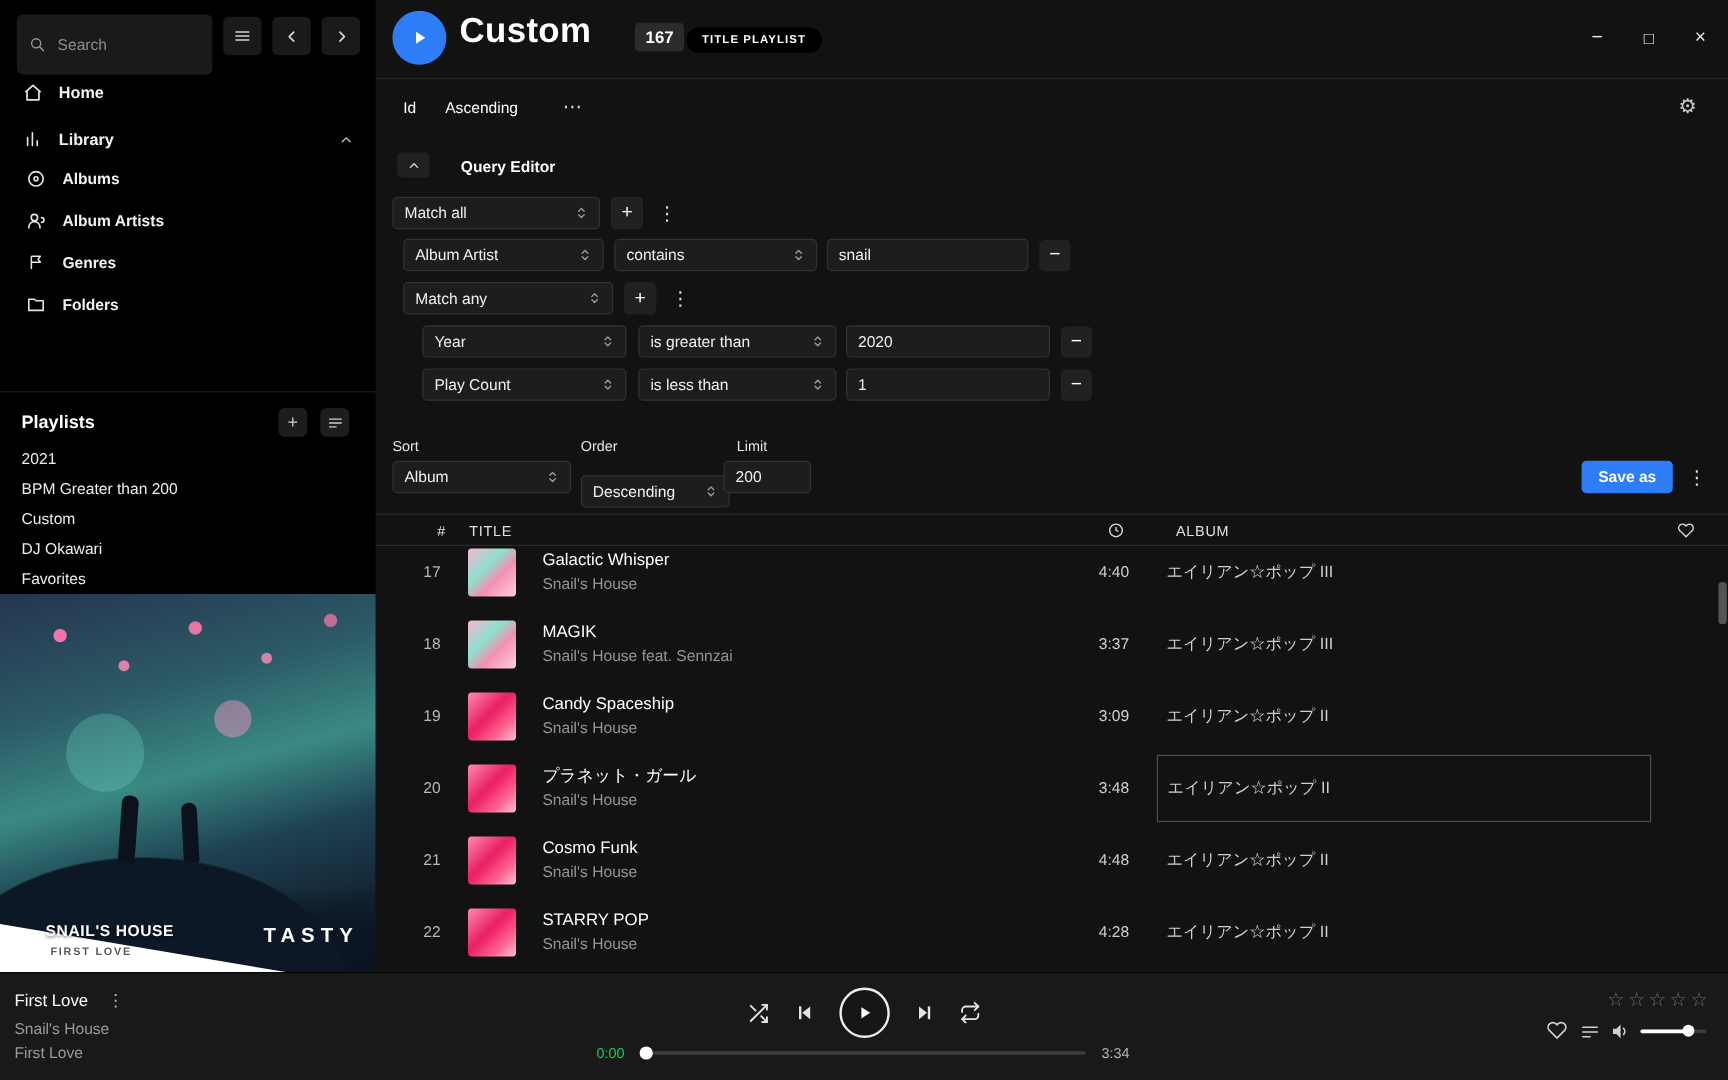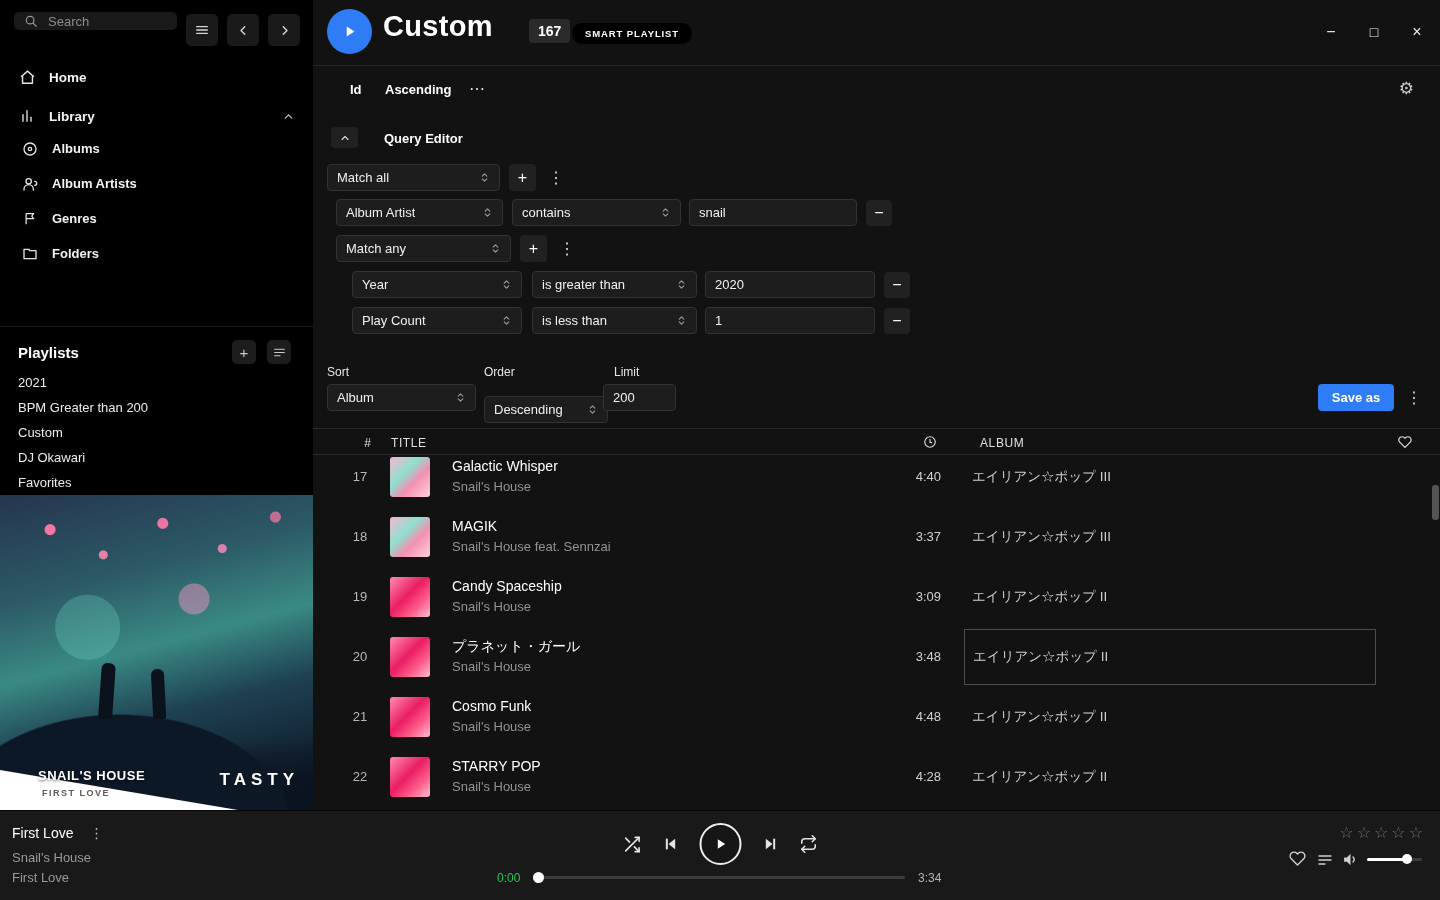--- a/index.html
+++ b/index.html
@@ -6,21 +6,21 @@
   html,body { margin:0; padding:0; }
   body {
     width:1440px; height:900px; overflow:hidden; position:relative;
     background:#121212; color:#fff;
     font-family:"Liberation Sans", sans-serif;
   }
   button { font-family:inherit; }
 
   
   .sidebar { position:absolute; left:0; top:0; width:313px; height:810px; background:#000; z-index:2; }
-  .searchbox { position:absolute; left:14px; top:12px; width:163px; height:18px; background:#1a1a1a;
+  .searchbox { position:absolute; left:14px; top:12px; width:163px; height:50px; background:#1a1a1a;
     border-radius:5px; display:flex; align-items:center; padding:0 10px; gap:8px; }
   .search-input { background:transparent; border:none; outline:none; color:#ddd; font-size:13px; width:112px; font-family:inherit; }
   .search-input::placeholder { color:#8d8d8d; }
   .sqbtn { position:absolute; top:14px; width:32px; height:32px; background:#1a1a1a; border:none; border-radius:5px;
     color:#d8d8d8; display:flex; align-items:center; justify-content:center; cursor:pointer; padding:0; }
   #btn-menu { left:186px; } #btn-back { left:227px; } #btn-fwd { left:268px; }
 
   .sb-nav { position:absolute; top:62px; left:0; right:0; }
   .nav-item { display:flex; align-items:center; gap:13px; padding:0 18px; height:30px;
     font-size:13.5px; font-weight:700; color:#f2f2f2; cursor:pointer; }
@@ -70,21 +70,21 @@
     background:#2e7cf6; border:none; display:flex; align-items:center; justify-content:center; cursor:pointer; padding:0; }
   .m-title { position:absolute; left:70px; top:10px; font-size:29px; font-weight:800; letter-spacing:.3px; color:#fff; }
   .m-count { position:absolute; left:204px; top:19px; background:#2b2b2b; border-radius:4px; padding:4px 9px;
     font-size:14px; font-weight:700; color:#fff;margin-left:12px; }
   .m-badge { position:absolute; left:259px; top:23px; background:#000; border-radius:10px; padding:5px 13px;
     font-size:9.5px; font-weight:700; letter-spacing:.9px; color:#fff; }
   .winbtn { position:absolute; top:20px; width:22px; height:24px; background:none; border:none; color:#ececec;
     font-size:16px; cursor:pointer; padding:0; }
   .win-min { right:98px; } .win-max { right:55px; font-size:14px; } .win-close { right:12px; }
 
-  .tb-text { position:absolute; top:82px; font-size:13px; font-weight:700; color:#fff; cursor:pointer;margin-left:14px; }
+  .tb-text { position:absolute; top:82px; font-size:13px; font-weight:400; color:#fff; cursor:pointer; }
   #tb-id { left:23px; } #tb-asc { left:58px; }
   .tb-more { position:absolute; left:150px; top:78px; background:none; border:none; color:#ddd; font-size:16px; cursor:pointer; }
   .tb-gear { position:absolute; right:20px; top:77px; background:none; border:none; color:#c9c9c9; font-size:17px; cursor:pointer; }
 
   .qe-toggle { position:absolute; left:18px; top:127px; width:27px; height:21px; background:#212121;
     border:none; border-radius:4px; color:#ddd; display:flex; align-items:center; justify-content:center; cursor:pointer; padding:0; }
   .qe-title { position:absolute; left:71px; top:131px; font-size:13px; font-weight:700; color:#fff; }
 
   .select { position:absolute; background:#1d1d1d; border:1px solid #323232; border-radius:4px; height:27px;
     display:flex; align-items:center; justify-content:space-between; gap:8px; padding:0 9px;
@@ -310,21 +310,21 @@
 
 <main class="main">
   <div class="m-header">
     <button class="play-big">
       <svg width="17" height="17" viewBox="0 0 24 24" fill="#fff">
           <polygon points="8,5 19,12 8,19"></polygon>
         </svg>
     </button>
     <div class="m-title">Custom</div>
     <div class="m-count">167</div>
-    <div class="m-badge">SMART PLAYLIST</div>
+    <div class="m-badge">TITLE PLAYLIST</div>
     <button class="winbtn win-min">−</button>
     <button class="winbtn win-max">□</button>
     <button class="winbtn win-close">×</button>
   </div>
 
   <div class="tb-text" id="tb-id">Id</div>
   <div class="tb-text" id="tb-asc">Ascending</div>
   <button class="tb-more">⋯</button>
   <button class="tb-gear">⚙</button>
 

